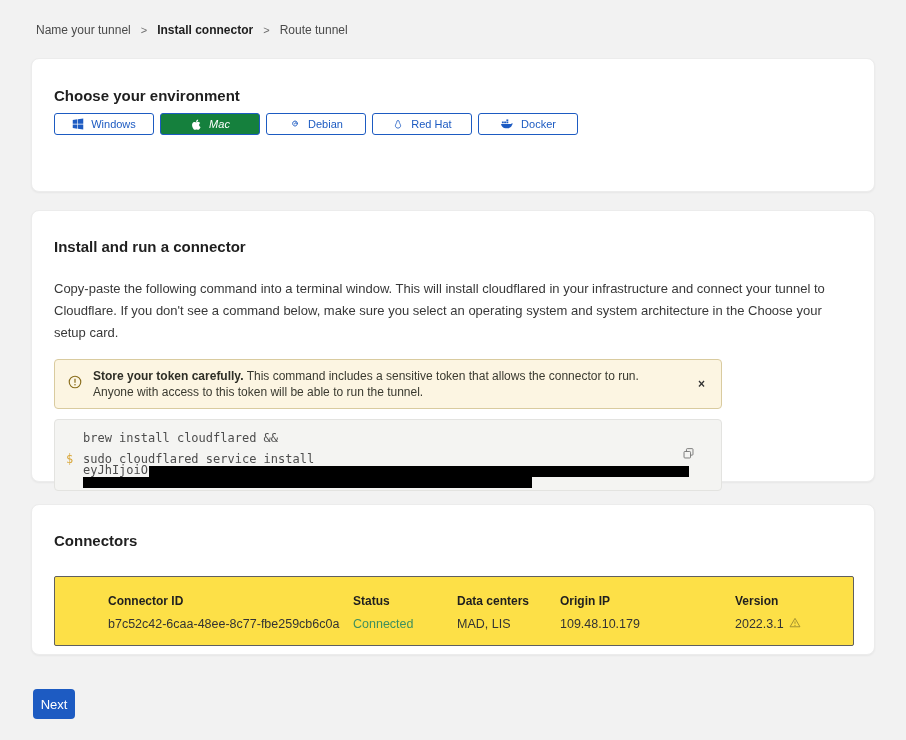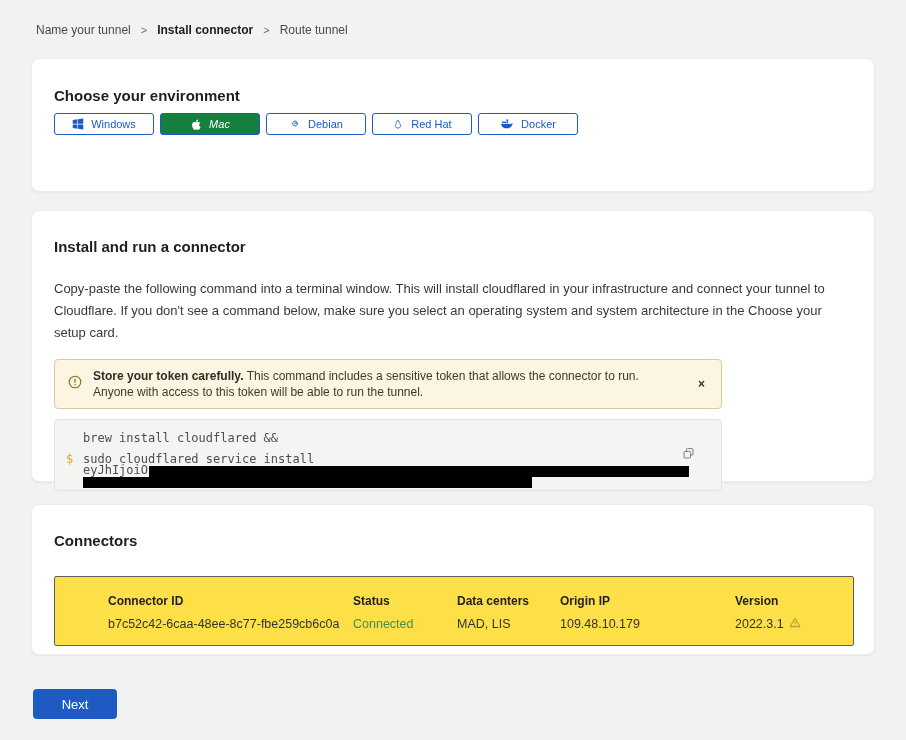--- a/index.html
+++ b/index.html
@@ -154,21 +154,21 @@
   .col-ver { flex: 1; display: flex; align-items: center; gap: 5px; }
   .status-connected { color: #3f8f5d; }
 
   
   .footer { margin: 34px 0 0 33px; }
   .next-btn {
     background: #1d5bc2;
     color: #ffffff;
     border: none;
     border-radius: 4px;
-    width: 84px;
+    width: 42px;
     height: 30px;
     font-size: 13px;
     font-family: "Liberation Sans", sans-serif;
     cursor: pointer;
   }
 </style>
 </head>
 <body>
 
 <nav class="breadcrumb">

